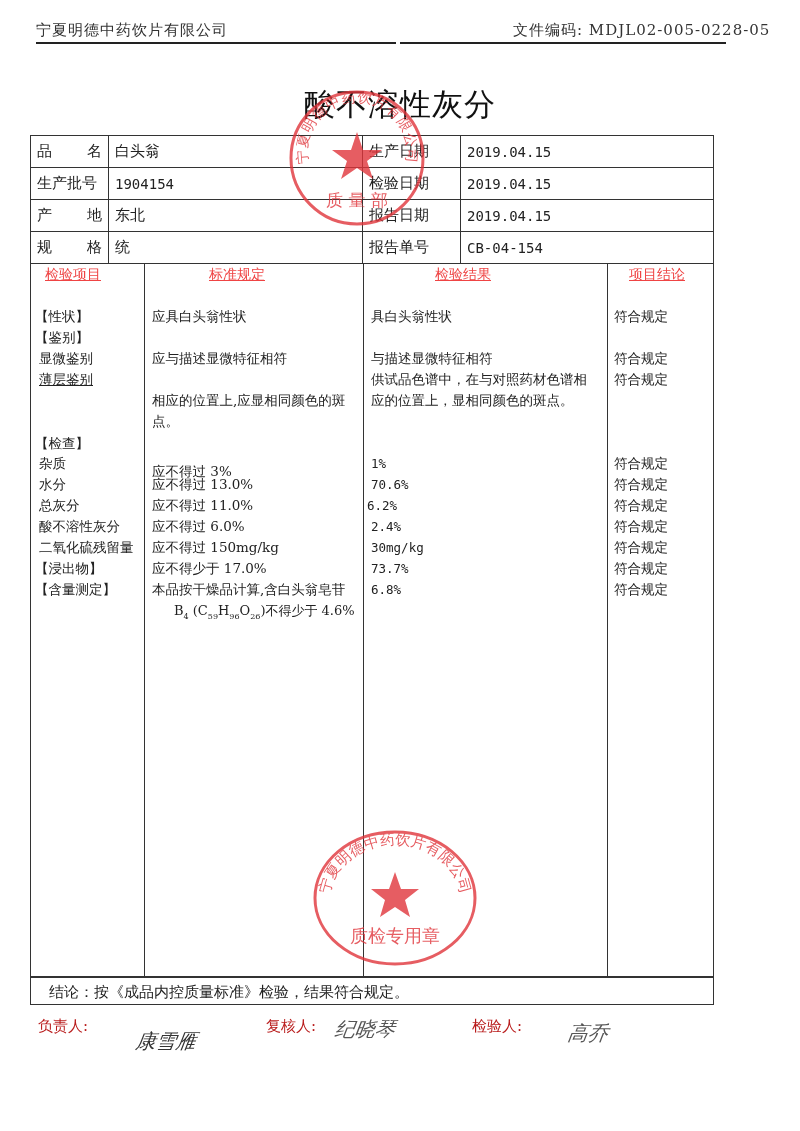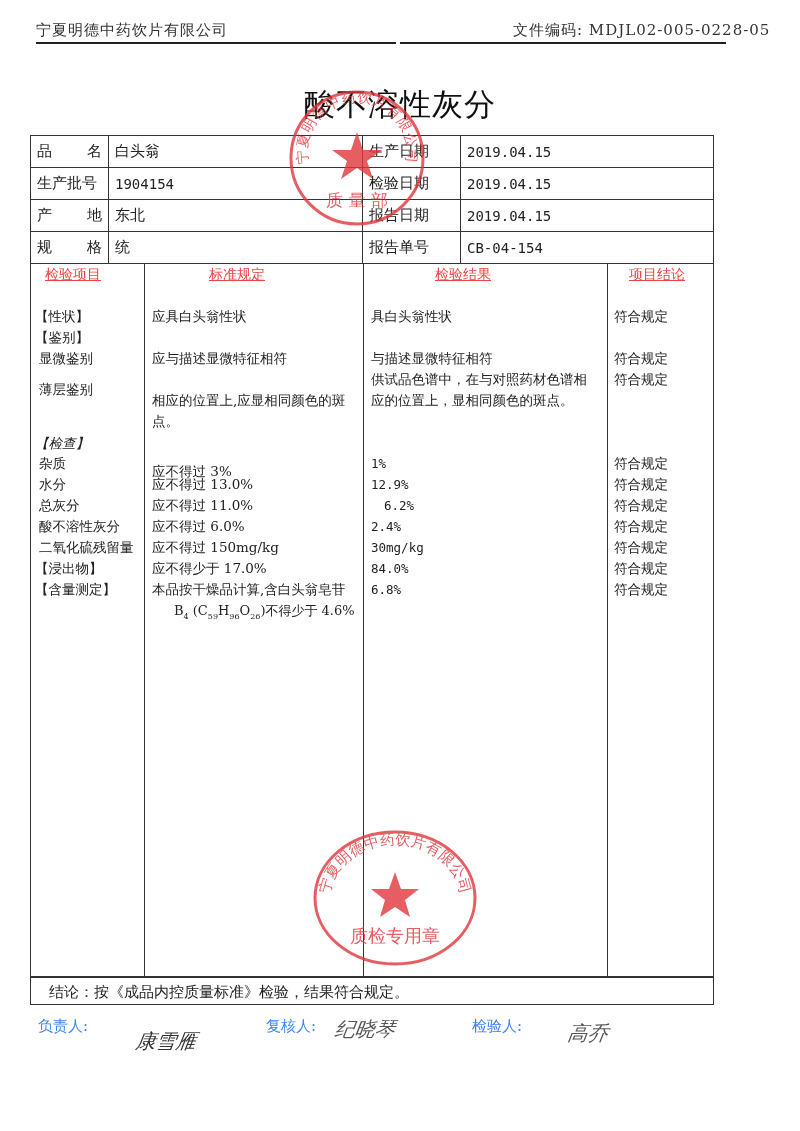--- a/index.html
+++ b/index.html
@@ -47,21 +47,21 @@
     position: absolute; top: 3px; font-size: 14px; text-decoration: underline; color: #ef4444;
   }
   .rowtxt { position: absolute; font-size: 13.5px; line-height: 21px; color: #222; white-space: nowrap; }
   .mono { font-family: "DejaVu Sans Mono", "Liberation Mono", monospace; font-size: 12.5px; }
 
   .conclusion-box {
     position: absolute; left: 30px; top: 977px; width: 684px; height: 28px;
     border: 1px solid #333; border-top: 1px solid #333; font-size: 15px; padding: 5px 0 0 18px;
   }
 
-  .sig-label { position: absolute; top: 1017px; font-size: 15px; color: #3b82f6; }
+  .sig-label { position: absolute; top: 1017px; font-size: 15px; color: #b91c1c; }
   .signature {
     position: absolute; font-family: "DejaVu Sans", sans-serif; font-size: 20px; color: #333;
     font-style: italic; transform: skewX(-8deg);
   }
 
   .stamp {
     position: absolute; pointer-events: none; opacity: 0.8;
   }
 </style>
 </head>
@@ -120,59 +120,59 @@
   <div class="rowtxt" style="left:340px; top:43px;">具白头翁性状</div>
   <div class="rowtxt" style="left:583px; top:43px;">符合规定</div>
 
   <div class="rowtxt" style="left:4px; top:64px;">【鉴别】</div>
 
   <div class="rowtxt" style="left:8px; top:85px;">显微鉴别</div>
   <div class="rowtxt" style="left:121px; top:85px;">应与描述显微特征相符</div>
   <div class="rowtxt" style="left:340px; top:85px;">与描述显微特征相符</div>
   <div class="rowtxt" style="left:583px; top:85px;">符合规定</div>
 
-  <div class="rowtxt" style="left:8px; top:116px;">薄层鉴别</div>
+  <div class="rowtxt" style="left:8px; top:106px;text-decoration:underline;">薄层鉴别</div>
   <div class="rowtxt" style="left:340px; top:106px;">供试品色谱中，在与对照药材色谱相</div>
   <div class="rowtxt" style="left:583px; top:106px;">符合规定</div>
 
   <div class="rowtxt" style="left:121px; top:127px;">相应的位置上,应显相同颜色的斑</div>
   <div class="rowtxt" style="left:340px; top:127px;">应的位置上，显相同颜色的斑点。</div>
 
   <div class="rowtxt" style="left:121px; top:148px;">点。</div>
 
-  <div class="rowtxt" style="left:4px; top:170px;font-style:italic;">【检查】</div>
+  <div class="rowtxt" style="left:4px; top:170px;">【检查】</div>
 
   <div class="rowtxt" style="left:8px; top:190px;">杂质</div>
   <div class="rowtxt" style="left:121px; top:198px;">应不得过 3%</div>
   <div class="rowtxt mono" style="left:340px; top:190px;">1%</div>
   <div class="rowtxt" style="left:583px; top:190px;">符合规定</div>
 
   <div class="rowtxt" style="left:8px; top:211px;">水分</div>
   <div class="rowtxt" style="left:121px; top:211px;">应不得过 13.0%</div>
-  <div class="rowtxt mono" style="left:340px; top:211px;">12.9%</div>
+  <div class="rowtxt mono" style="left:340px; top:211px;">70.6%</div>
   <div class="rowtxt" style="left:583px; top:211px;">符合规定</div>
 
   <div class="rowtxt" style="left:8px; top:232px;">总灰分</div>
   <div class="rowtxt" style="left:121px; top:232px;">应不得过 11.0%</div>
-  <div class="rowtxt mono" style="left:353px; top:232px;text-align:right;">6.2%</div>
+  <div class="rowtxt mono" style="left:336px; top:232px;text-align:right;">6.2%</div>
   <div class="rowtxt" style="left:583px; top:232px;">符合规定</div>
 
   <div class="rowtxt" style="left:8px; top:253px;">酸不溶性灰分</div>
   <div class="rowtxt" style="left:121px; top:253px;">应不得过 6.0%</div>
   <div class="rowtxt mono" style="left:340px; top:253px;">2.4%</div>
   <div class="rowtxt" style="left:583px; top:253px;">符合规定</div>
 
   <div class="rowtxt" style="left:8px; top:274px;">二氧化硫残留量</div>
   <div class="rowtxt" style="left:121px; top:274px;">应不得过 150mg/kg</div>
   <div class="rowtxt mono" style="left:340px; top:274px;">30mg/kg</div>
   <div class="rowtxt" style="left:583px; top:274px;">符合规定</div>
 
   <div class="rowtxt" style="left:4px; top:295px;">【浸出物】</div>
   <div class="rowtxt" style="left:121px; top:295px;">应不得少于 17.0%</div>
-  <div class="rowtxt mono" style="left:340px; top:295px;">84.0%</div>
+  <div class="rowtxt mono" style="left:340px; top:295px;">73.7%</div>
   <div class="rowtxt" style="left:583px; top:295px;">符合规定</div>
 
   <div class="rowtxt" style="left:4px; top:316px;">【含量测定】</div>
   <div class="rowtxt" style="left:121px; top:316px;">本品按干燥品计算,含白头翁皂苷</div>
   <div class="rowtxt mono" style="left:340px; top:316px;">6.8%</div>
   <div class="rowtxt" style="left:583px; top:316px;">符合规定</div>
 
   <div class="rowtxt" style="left:143px; top:337px; font-size:13px;">
     <span>B</span><sub style="font-size:8px;">4</sub><span> (C</span><sub style="font-size:8px;">59</sub><span>H</span><sub style="font-size:8px;">96</sub><span>O</span><sub style="font-size:8px;">26</sub><span>)不得少于 4.6%</span>
   </div>

